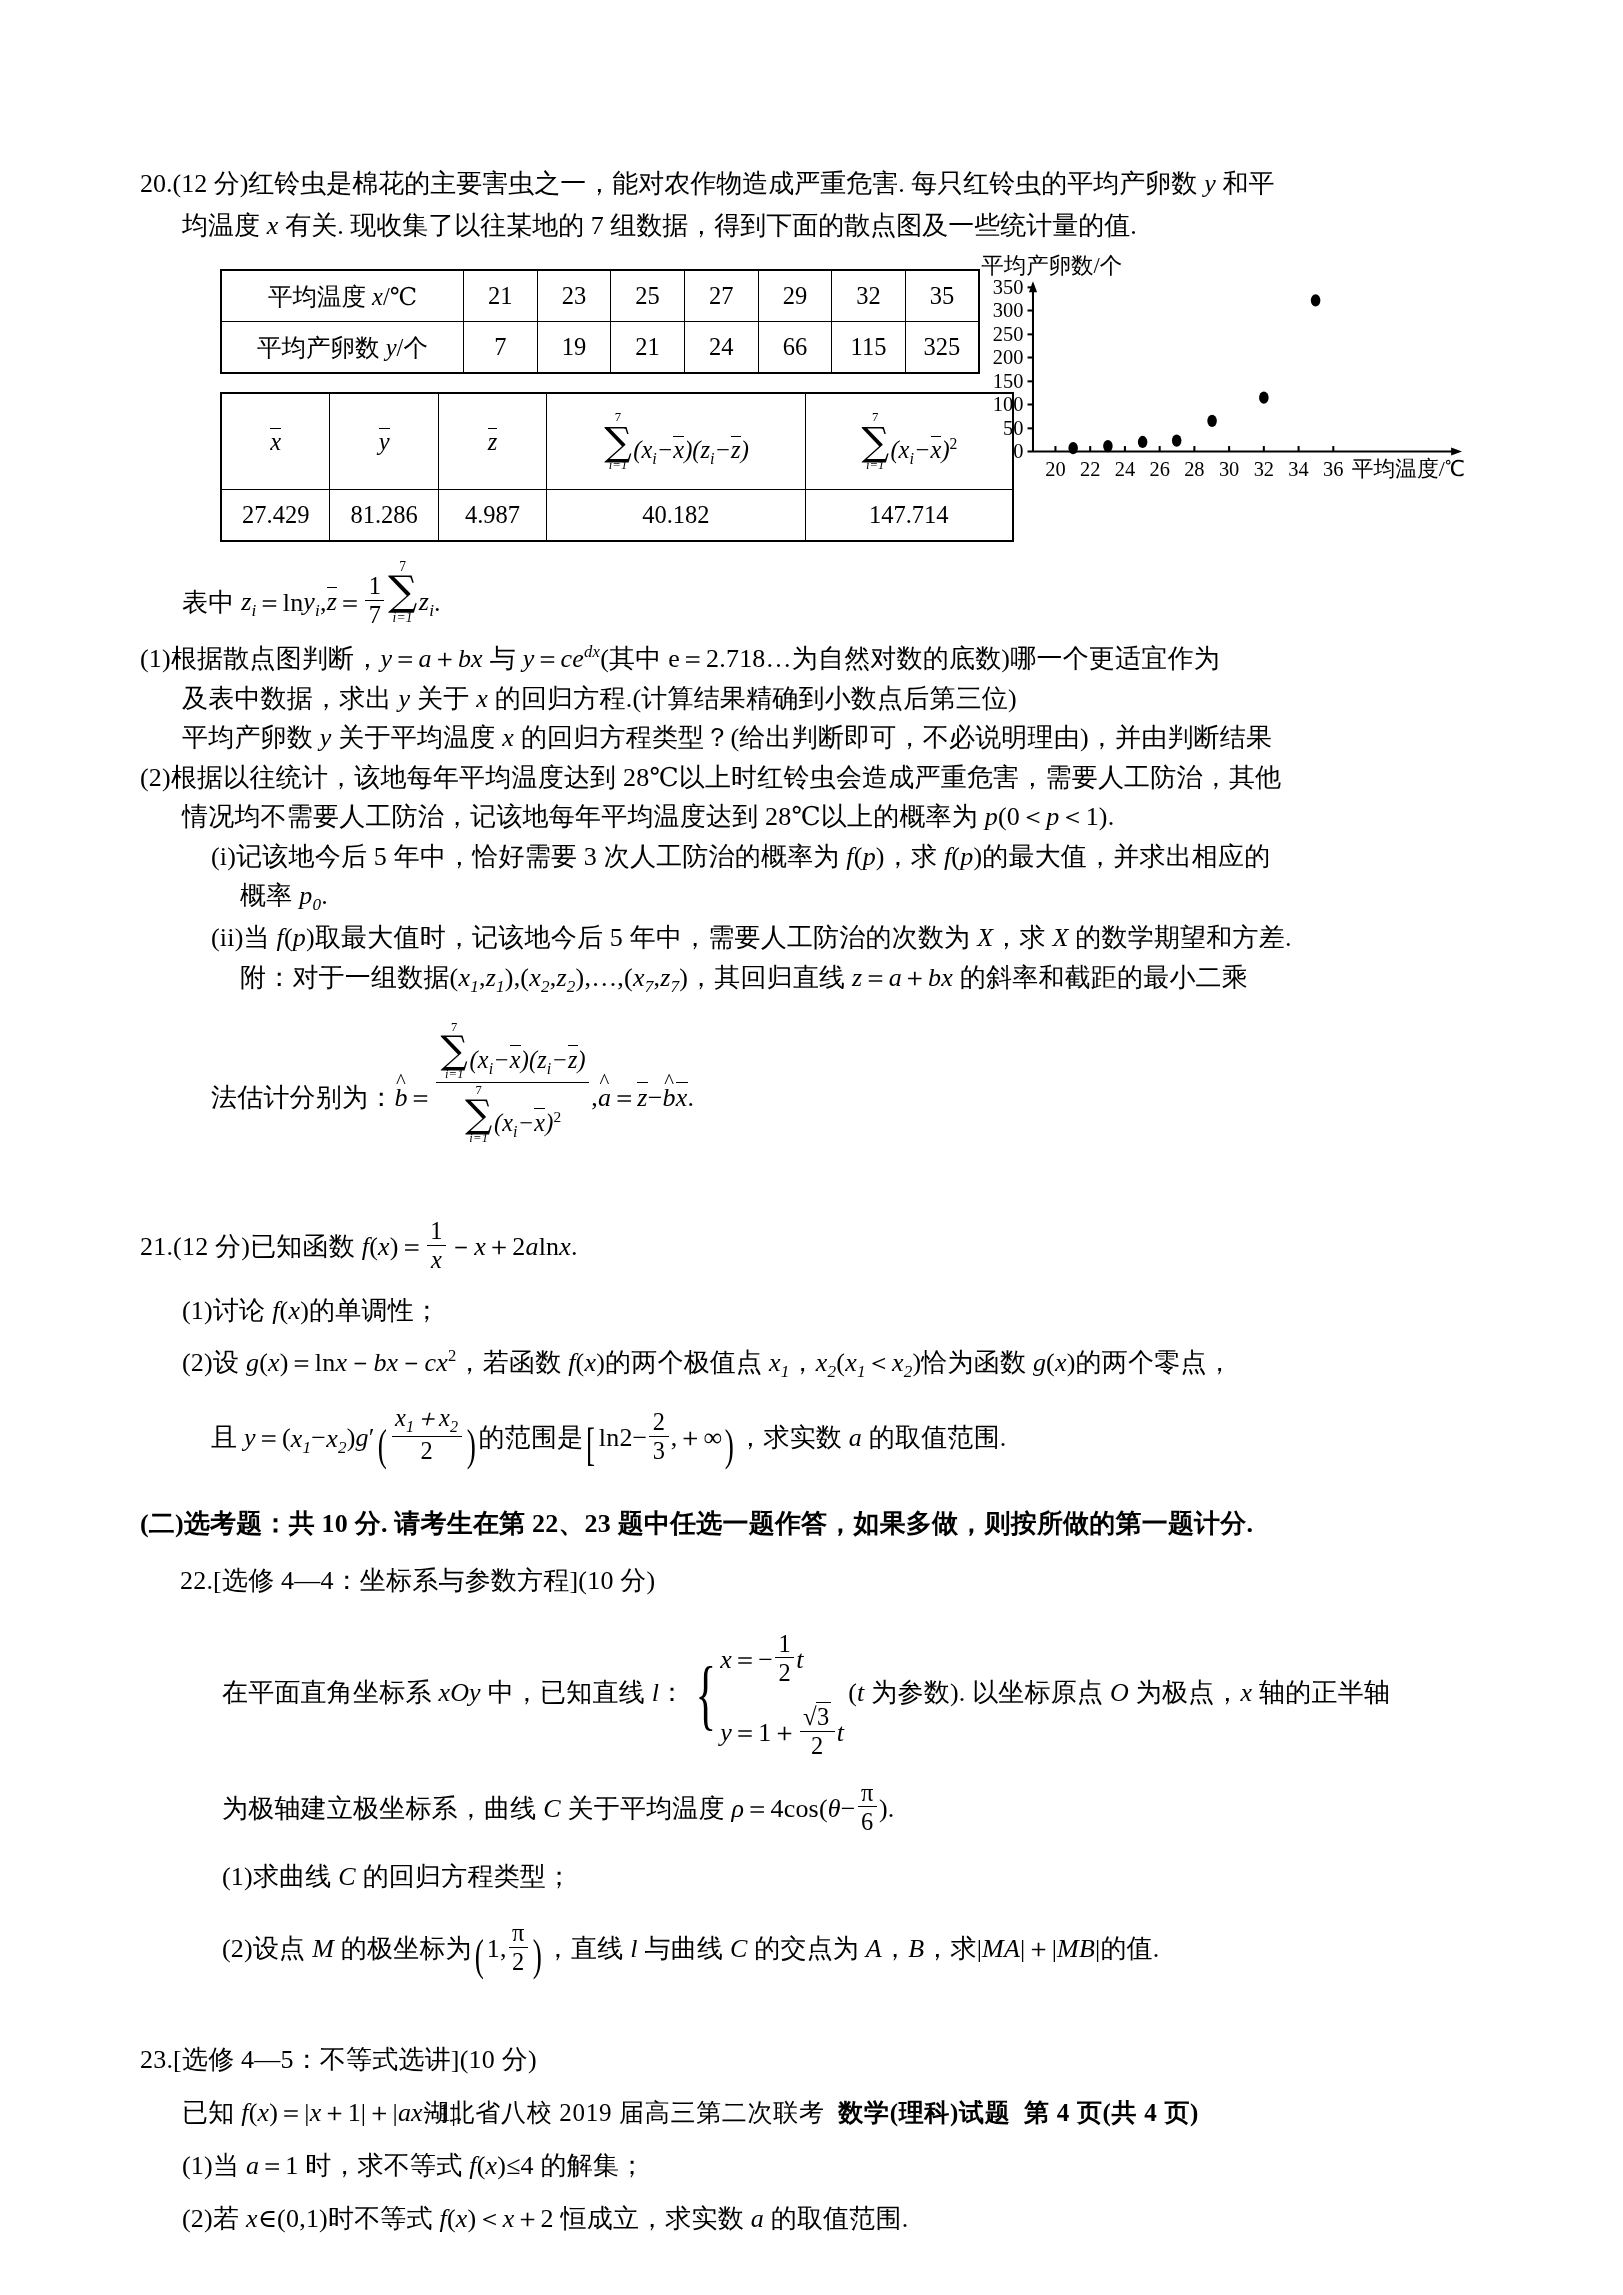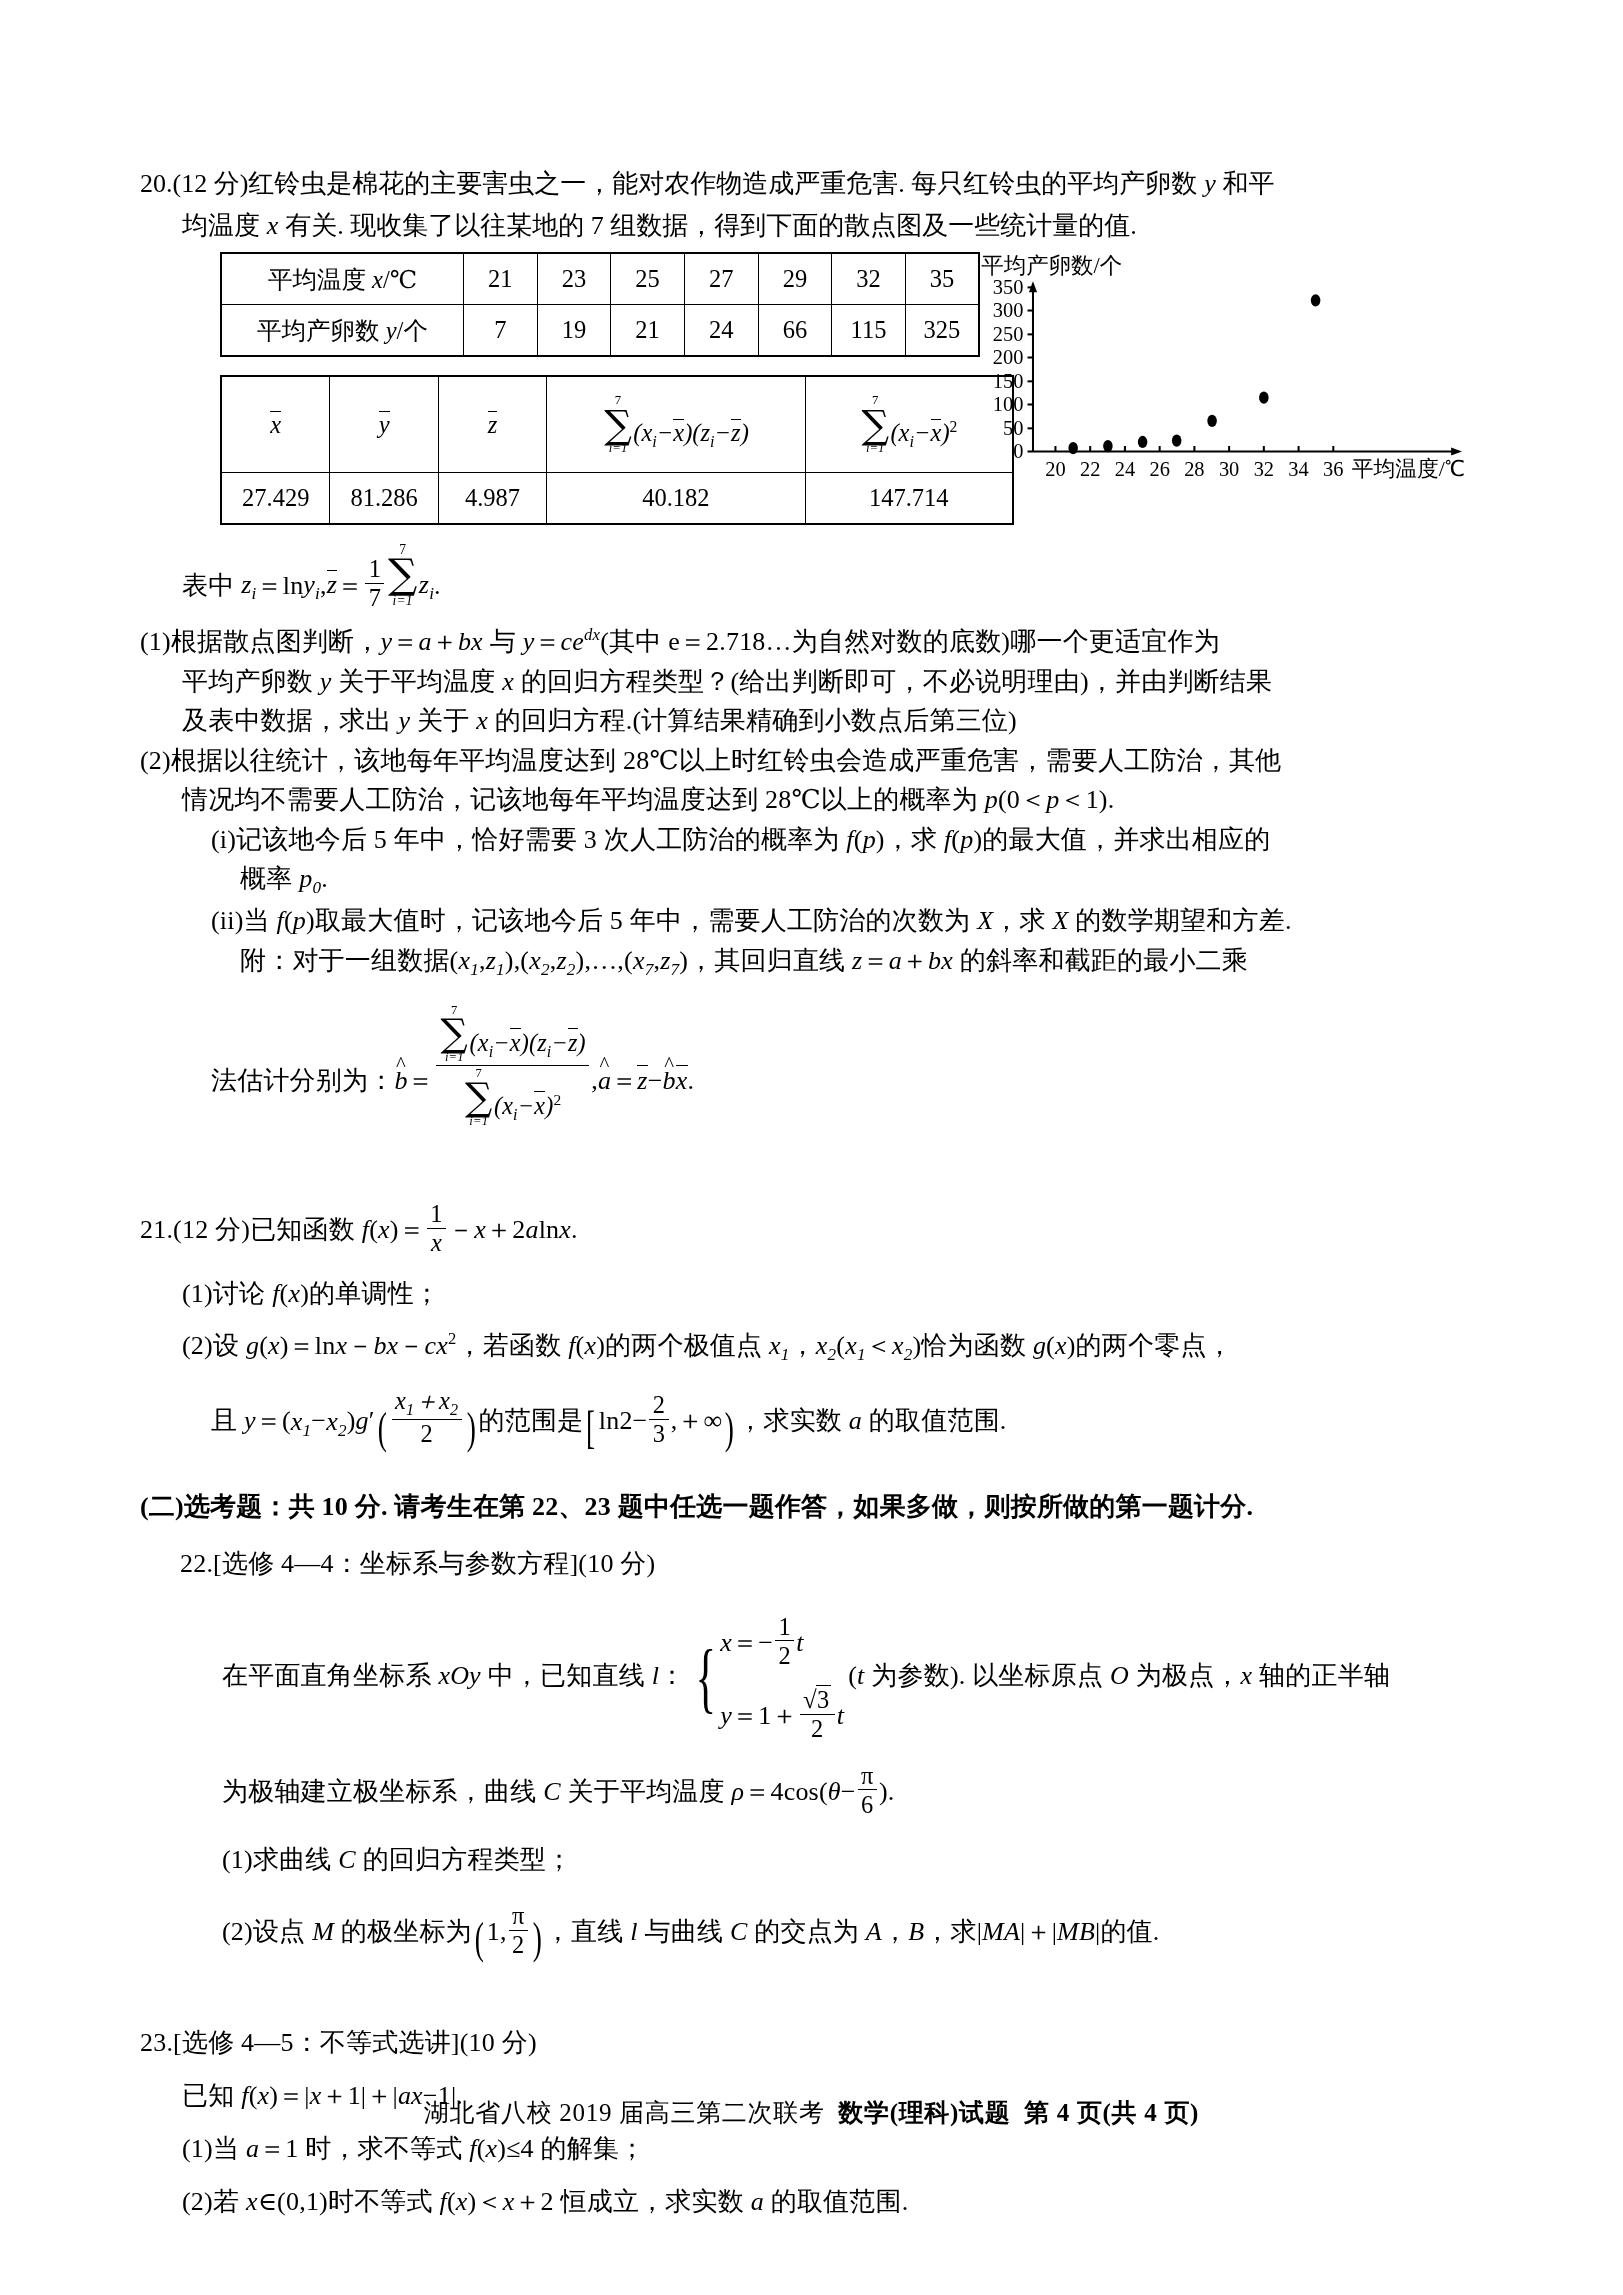--- a/index.html
+++ b/index.html
@@ -126,21 +126,21 @@
   }
   .brkt {
     display: inline-block;
     font-size: 1.75em;
     vertical-align: -0.30em;
     font-style: normal;
     transform: scaleX(0.60);
   }
   
   .tbl-wrap {
-    margin-top: 6px;
+    margin-top: 23px;
     width: 760px;
     padding-left: 40px;
   }
   table.data {
     border-collapse: collapse;
     table-layout: fixed;
   }
   table.data td {
     border: 1.4px solid #000;
     text-align: center;
@@ -314,24 +314,24 @@
       <div class="line indent1" style="margin-top:17.7px;">
         <span>表中</span><span class="sp"></span><span class="math">z<sub>i</sub></span>＝<span class="up">ln</span><span class="math">y<sub>i</sub></span>,<span class="ovl math">z</span>＝<span class="frac"><span class="num up">1</span><span class="den up">7</span></span><span class="sum"><span class="top">7</span><span class="sig">∑</span><span class="bot">i=1</span></span><span class="math">z<sub>i</sub></span>.
       </div>
 
       <div class="gap-s"></div>
 
       <div class="line">
         <span>(1)根据散点图判断，</span><span class="math">y</span><span>＝</span><span class="math">a</span><span>＋</span><span class="math">bx</span><span class="sp"></span><span>与</span><span class="sp"></span><span class="math">y</span><span>＝</span><span class="math">ce<sup class="math">dx</sup></span><span>(其中 e＝2.718…为自然对数的底数)哪一个更适宜作为</span>
       </div>
       <div class="line indent1">
+        <span>及表中数据，求出</span><span class="sp"></span><span class="math">y</span><span class="sp"></span><span>关于</span><span class="sp"></span><span class="math">x</span><span class="sp"></span><span>的回归方程.(计算结果精确到小数点后第三位)</span>
+      </div>
+      <div class="line indent1">
         <span>平均产卵数</span><span class="sp"></span><span class="math">y</span><span class="sp"></span><span>关于平均温度</span><span class="sp"></span><span class="math">x</span><span class="sp"></span><span>的回归方程类型？(给出判断即可，不必说明理由)，并由判断结果</span>
-      </div>
-      <div class="line indent1">
-        <span>及表中数据，求出</span><span class="sp"></span><span class="math">y</span><span class="sp"></span><span>关于</span><span class="sp"></span><span class="math">x</span><span class="sp"></span><span>的回归方程.(计算结果精确到小数点后第三位)</span>
       </div>
 
       <div class="line">
         <span>(2)根据以往统计，该地每年平均温度达到 28℃以上时红铃虫会造成严重危害，需要人工防治，其他</span>
       </div>
       <div class="line indent1">
         <span>情况均不需要人工防治，记该地每年平均温度达到 28℃以上的概率为</span><span class="sp"></span><span class="math">p</span><span>(0＜</span><span class="math">p</span><span>＜1).</span>
       </div>
 
       <div class="line indent2">

